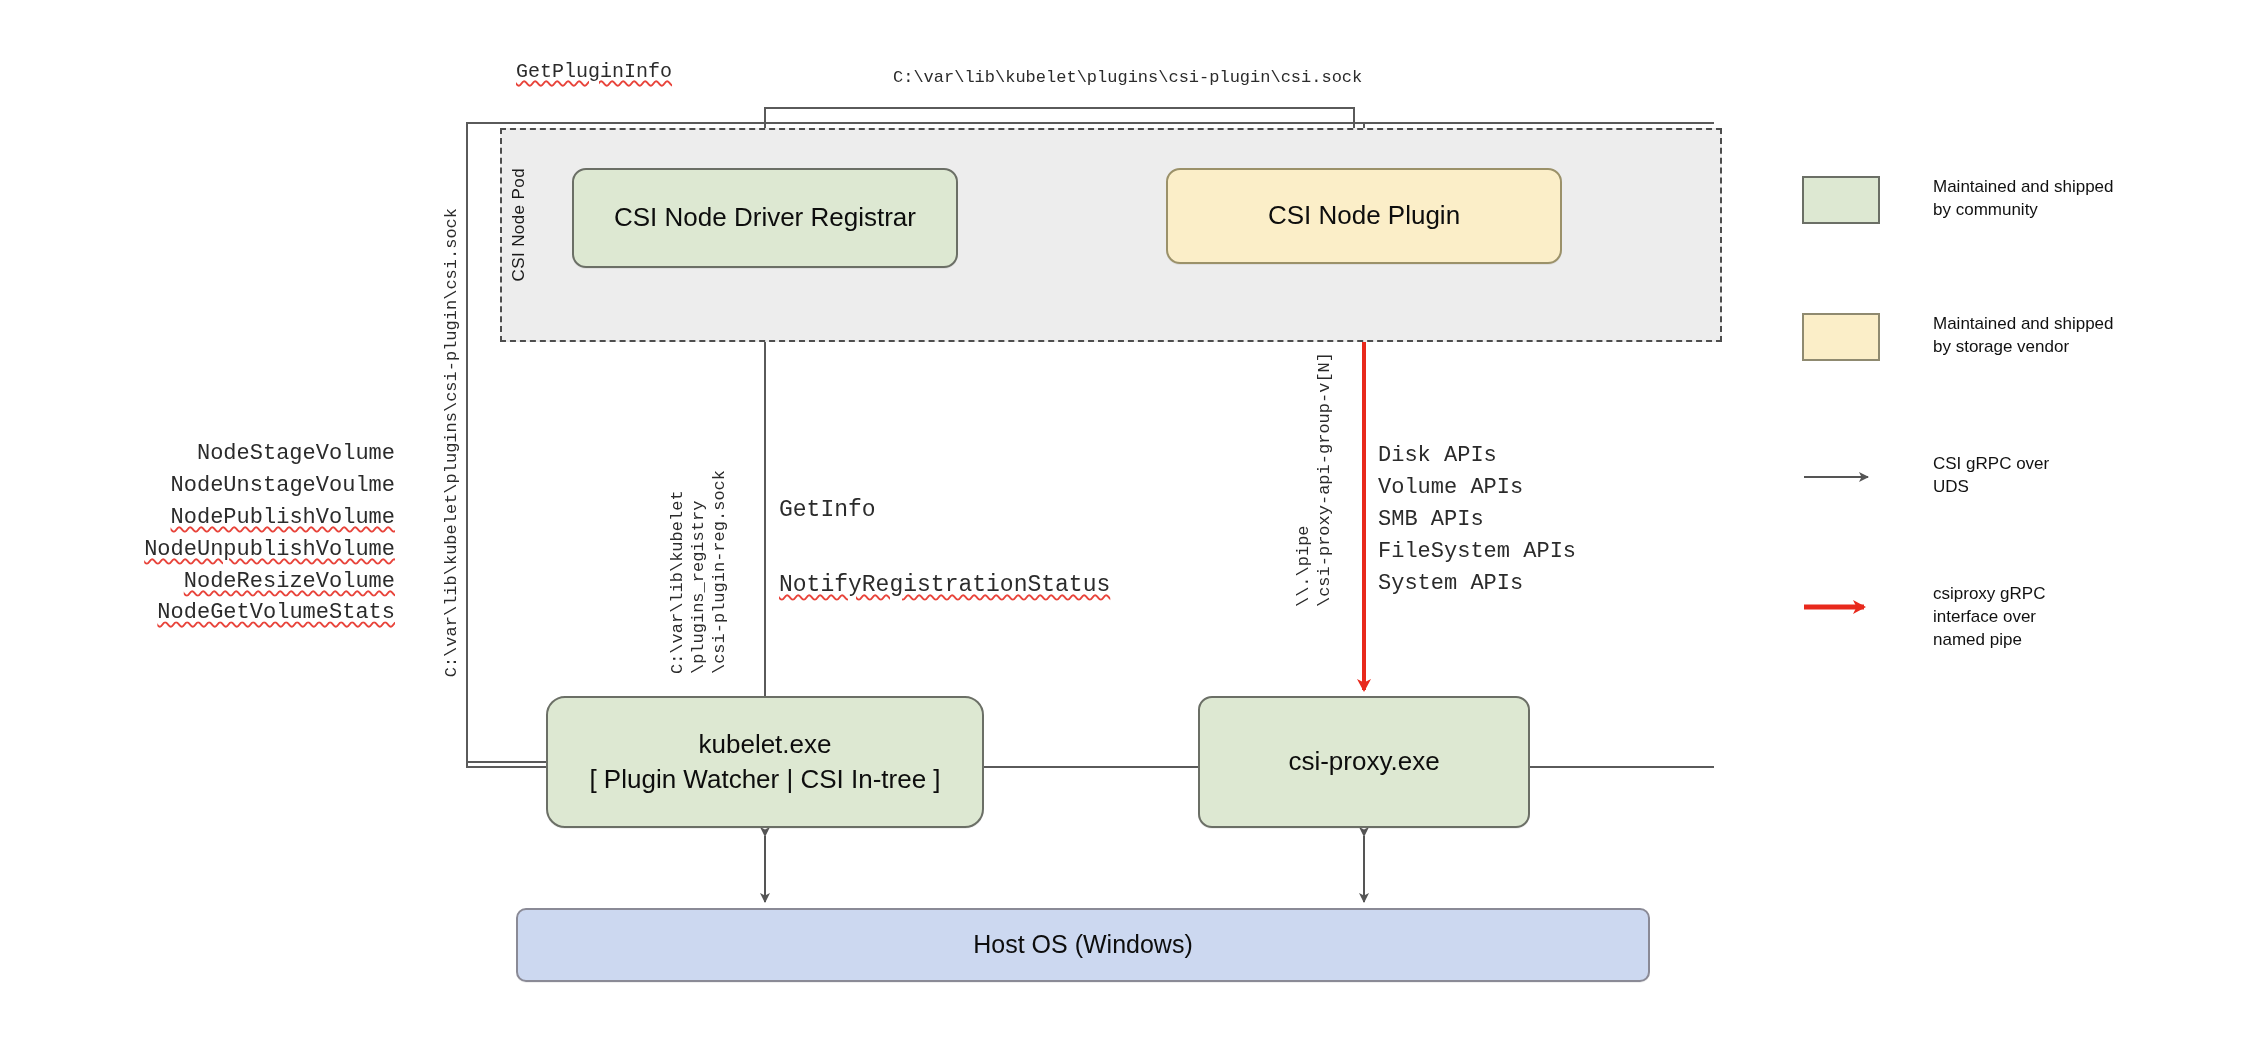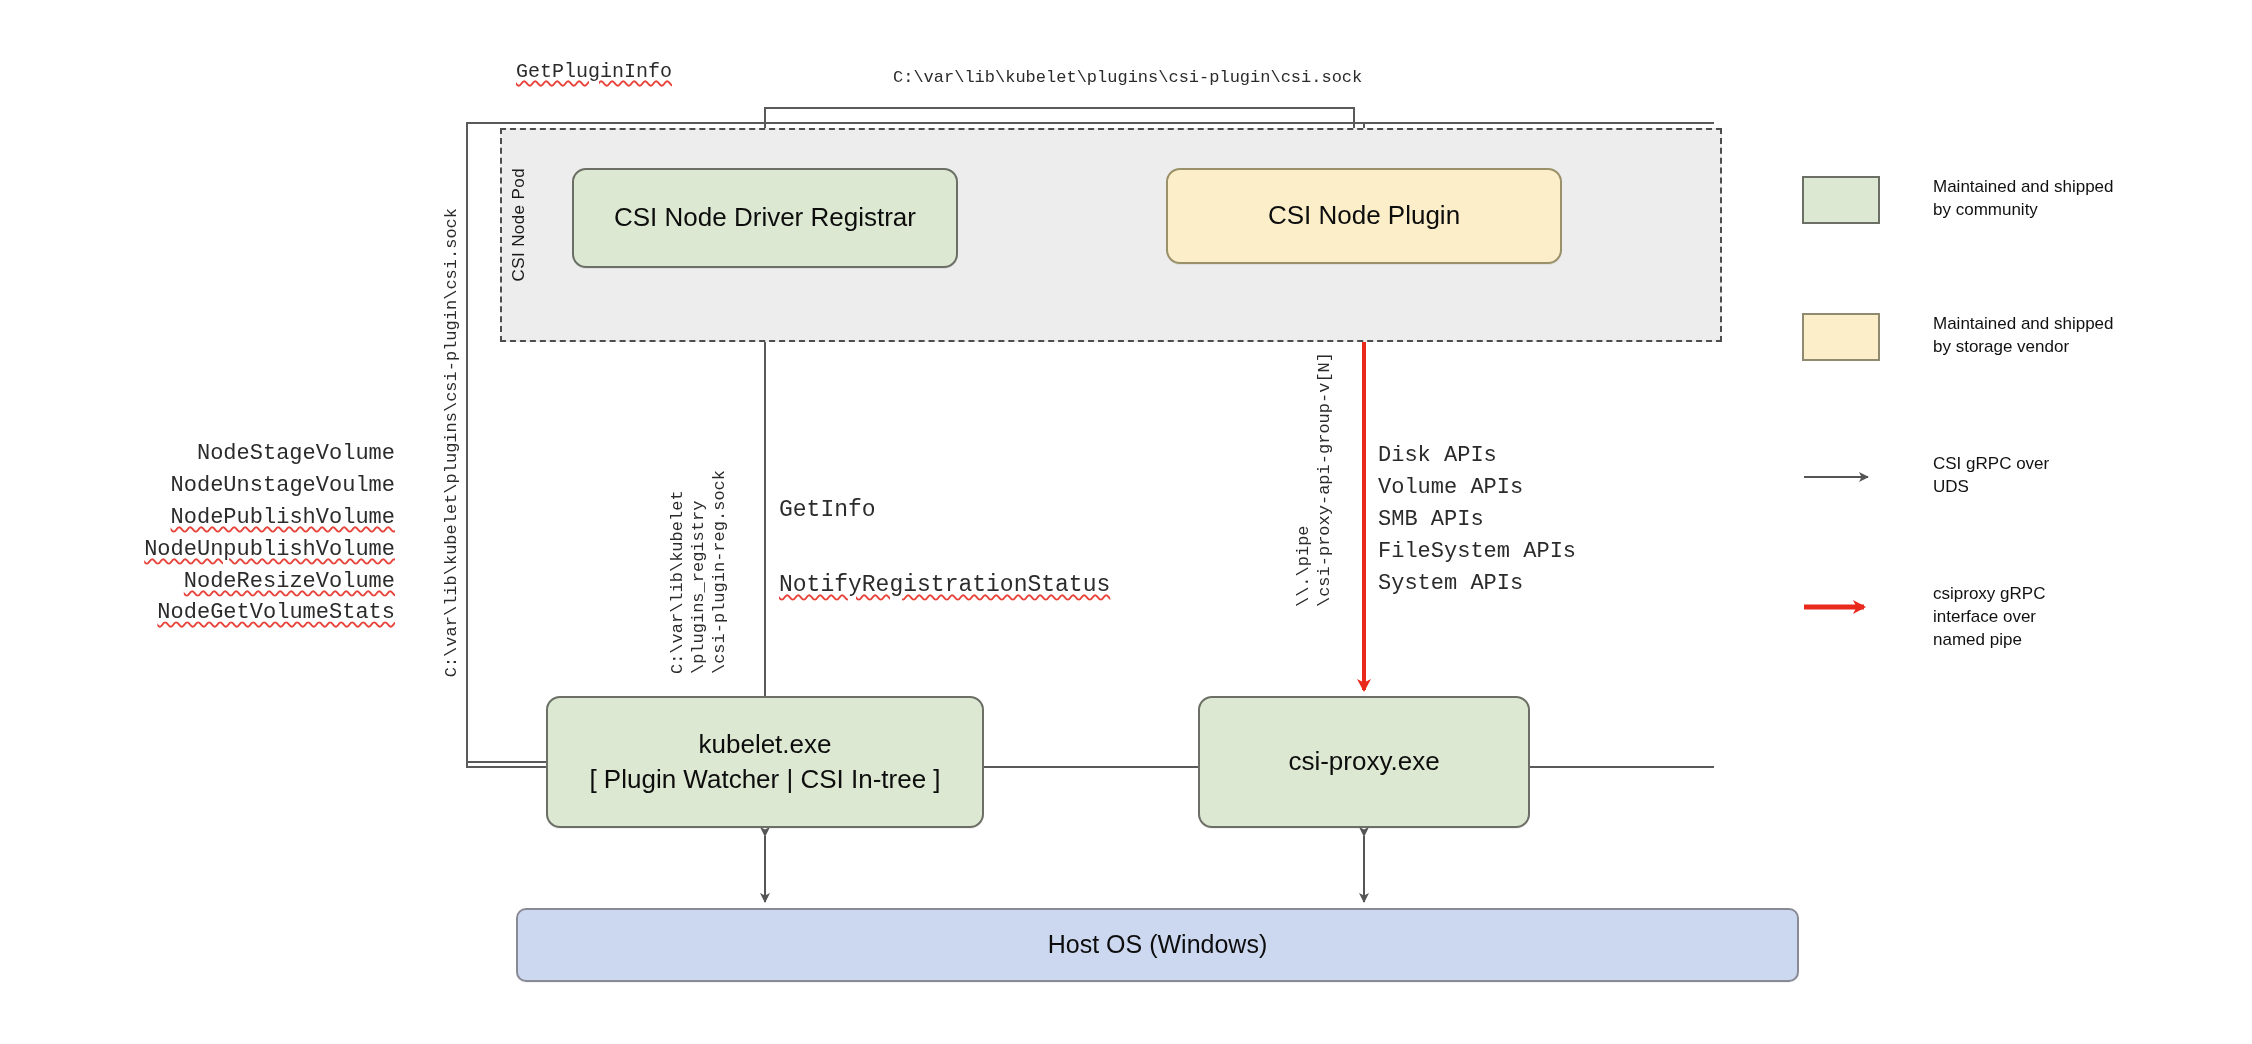--- a/index.html
+++ b/index.html
@@ -34,23 +34,23 @@
     text-align:center;box-sizing:border-box;
     font-size:26px;color:#0d0d0d;line-height:1.35;
     box-shadow:0 1px 0 rgba(0,0,0,.06);
   }
   .green{background:#dde8d2;}
   .yellow{background:#fbeec8;border-color:#9b9169;}
   .blue{background:#ccd8f0;border-color:#8a8a96;}
 
   #registrar{left:572px;top:168px;width:386px;height:100px;}
   #nodeplugin{left:1166px;top:168px;width:396px;height:96px;}
-  #kubelet{left:546px;top:696px;width:438px;height:132px;}
+  #kubelet{left:546px;top:696px;width:438px;height:132px;border-radius:19px;}
   #csiproxy{left:1198px;top:696px;width:332px;height:132px;}
-  #hostos{left:516px;top:908px;width:1283px;height:74px;border-radius:10px;font-size:25px;}
+  #hostos{left:516px;top:908px;width:1134px;height:74px;border-radius:10px;font-size:25px;}
 
   
   .mono{font-family:"Liberation Mono", monospace;color:#2b2b2b;}
   .sq{
     text-decoration:underline;
     text-decoration-style:wavy;
     text-decoration-color:#e8433a;
     text-decoration-thickness:1.5px;
     text-underline-offset:3px;
   }

